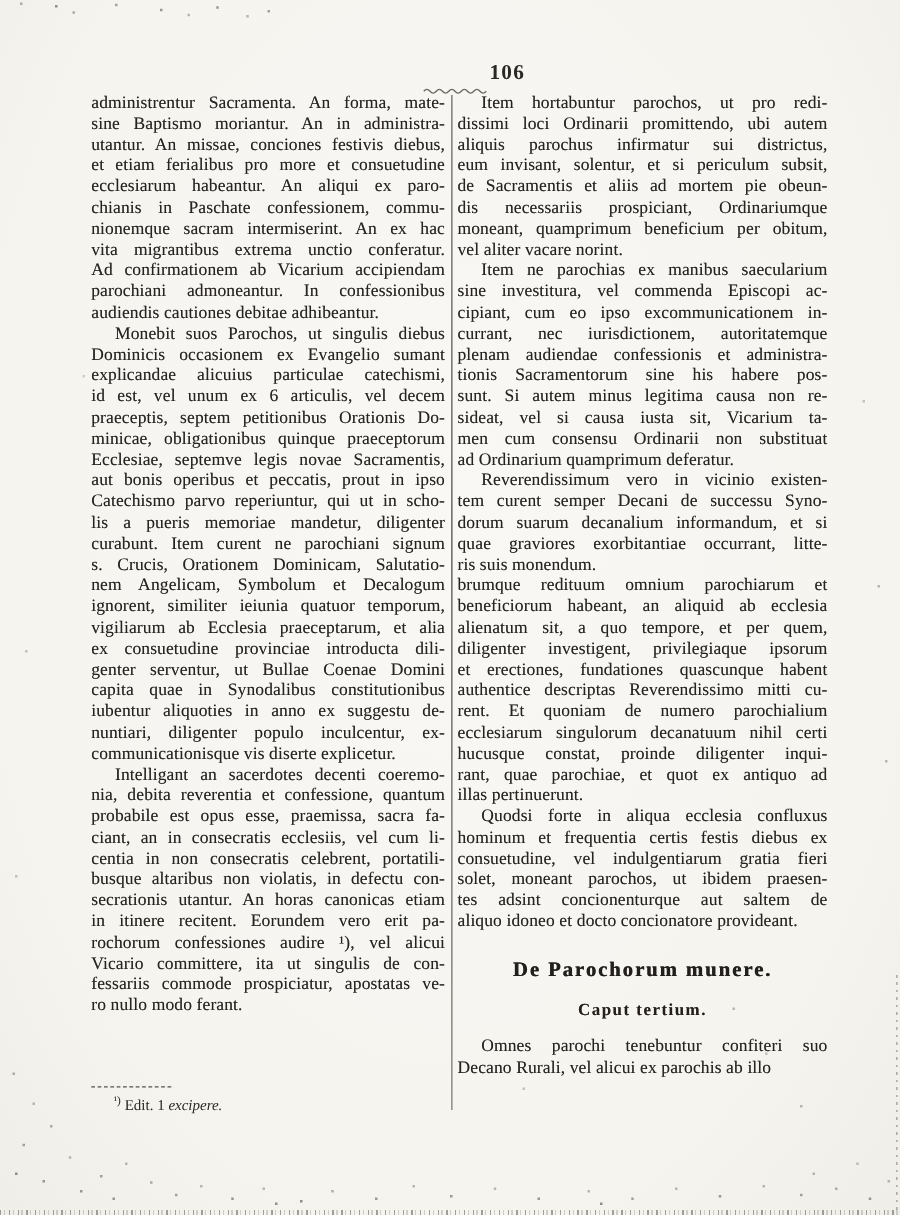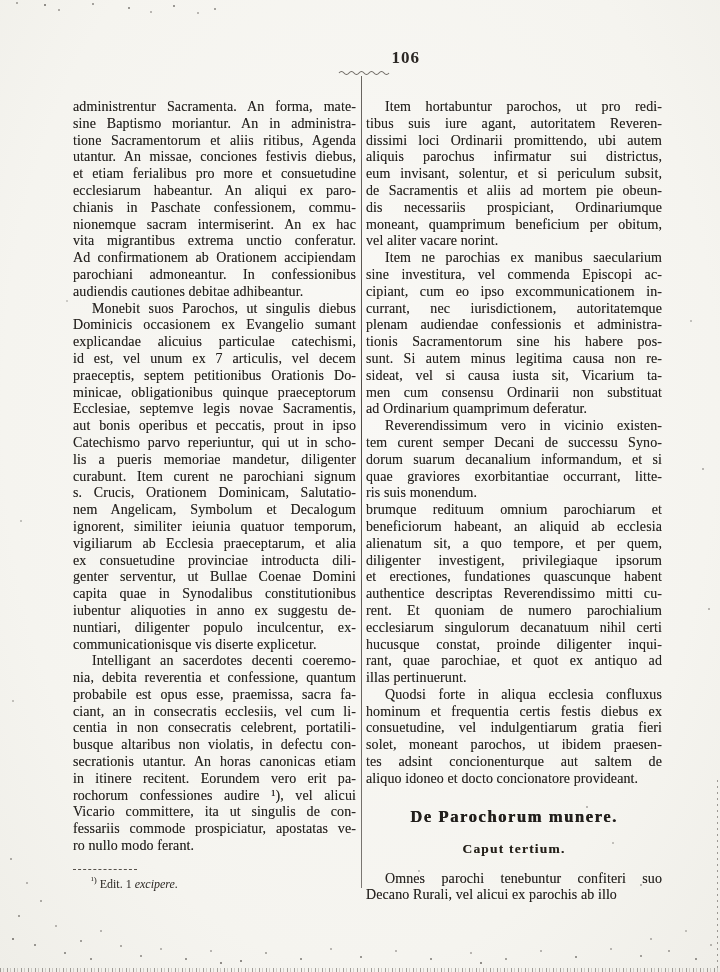--- a/index.html
+++ b/index.html
@@ -6,21 +6,21 @@
   body{width:720px;height:972px;overflow:hidden;
        font-family:"Liberation Serif","DejaVu Serif",serif;}
   #scan{position:relative;width:720px;height:972px;
         background:#f6f5f1;
         background:radial-gradient(ellipse at 50% 42%,#f9f8f5 0%,#f5f4ef 70%,#efeee8 100%);
         color:#262320;}
   .pagenum-wrap{position:absolute;left:310px;top:48px;width:110px;text-align:right;}
   .pagenum{font-weight:bold;font-size:17px;letter-spacing:1px;color:#2b2724;}
   .orn{display:block;margin:1px auto 0 auto;}
   .col{position:absolute;top:75px;font-size:14px;line-height:16.8px;
-       letter-spacing:0.1px;color:#262320;text-shadow:0 0 .5px rgba(38,33,28,.45);margin-top:24px;}
+       letter-spacing:0.1px;color:#262320;text-shadow:0 0 .5px rgba(38,33,28,.45);}
   .col.left{left:73px;width:283px;}
   .col.right{left:366px;width:296px;}
   .para{margin:0;}
   .ln{text-align:justify;text-align-last:justify;white-space:normal;}
   .ln.last{text-align-last:left;}
   .ln.ind{text-indent:19px;}
   .divider{position:absolute;left:361px;top:76px;width:1px;height:812px;
            background:linear-gradient(180deg,rgba(58,53,48,.75) 0%,rgba(58,53,48,.9) 45%,rgba(58,53,48,.65) 100%);}
   .footnote{position:absolute;left:73px;top:869px;width:283px;}
   .fn-rule{width:64px;height:1px;border-top:1px dashed #55504a;margin-bottom:6px;}
@@ -69,36 +69,35 @@
     <svg class="orn" width="54" height="7" viewBox="0 0 54 7">
       <path d="M1 4 q2.5 -3 5 0 t5 0 t5 0 t5 0 t5 0 t5 0 t5 0 t5 0 t5 0 t5 0" fill="none" stroke="#6f6a64" stroke-width="1.1"></path>
     </svg>
   </div>
 
   <div class="col left">
     <div id="left-paras">
         <div class="para">
           <div class="ln">administrentur Sacramenta. An forma, mate-</div>
           <div class="ln">sine Baptismo moriantur. An in administra-</div>
-          <div class="ln">tione Sacramentorum et aliis ritibus, Agenda</div>
           <div class="ln">utantur. An missae, conciones festivis diebus,</div>
           <div class="ln">et etiam ferialibus pro more et consuetudine</div>
           <div class="ln">ecclesiarum habeantur. An aliqui ex paro-</div>
           <div class="ln">chianis in Paschate confessionem, commu-</div>
           <div class="ln">nionemque sacram intermiserint. An ex hac</div>
           <div class="ln">vita migrantibus extrema unctio conferatur.</div>
-          <div class="ln">Ad confirmationem ab Orationem accipiendam</div>
+          <div class="ln">Ad confirmationem ab Vicarium accipiendam</div>
           <div class="ln">parochiani admoneantur. In confessionibus</div>
           <div class="ln last">audiendis cautiones debitae adhibeantur.</div>
         </div>
         <div class="para">
           <div class="ln ind">Monebit suos Parochos, ut singulis diebus</div>
           <div class="ln">Dominicis occasionem ex Evangelio sumant</div>
           <div class="ln">explicandae alicuius particulae catechismi,</div>
-          <div class="ln">id est, vel unum ex 7 articulis, vel decem</div>
+          <div class="ln">id est, vel unum ex 6 articulis, vel decem</div>
           <div class="ln">praeceptis, septem petitionibus Orationis Do-</div>
           <div class="ln">minicae, obligationibus quinque praeceptorum</div>
           <div class="ln">Ecclesiae, septemve legis novae Sacramentis,</div>
           <div class="ln">aut bonis operibus et peccatis, prout in ipso</div>
           <div class="ln">Catechismo parvo reperiuntur, qui ut in scho-</div>
           <div class="ln">lis a pueris memoriae mandetur, diligenter</div>
           <div class="ln">curabunt. Item curent ne parochiani signum</div>
           <div class="ln">s. Crucis, Orationem Dominicam, Salutatio-</div>
           <div class="ln">nem Angelicam, Symbolum et Decalogum</div>
           <div class="ln">ignorent, similiter ieiunia quatuor temporum,</div>
@@ -126,21 +125,20 @@
         </div>
       </div>
   </div>
 
   <div class="divider"></div>
 
   <div class="col right">
     <div id="right-paras">
         <div class="para">
           <div class="ln ind">Item hortabuntur parochos, ut pro redi-</div>
-          <div class="ln">tibus suis iure agant, autoritatem Reveren-</div>
           <div class="ln">dissimi loci Ordinarii promittendo, ubi autem</div>
           <div class="ln">aliquis parochus infirmatur sui districtus,</div>
           <div class="ln">eum invisant, solentur, et si periculum subsit,</div>
           <div class="ln">de Sacramentis et aliis ad mortem pie obeun-</div>
           <div class="ln">dis necessariis prospiciant, Ordinariumque</div>
           <div class="ln">moneant, quamprimum beneficium per obitum,</div>
           <div class="ln last">vel aliter vacare norint.</div>
         </div>
         <div class="para">
           <div class="ln ind">Item ne parochias ex manibus saecularium</div>

